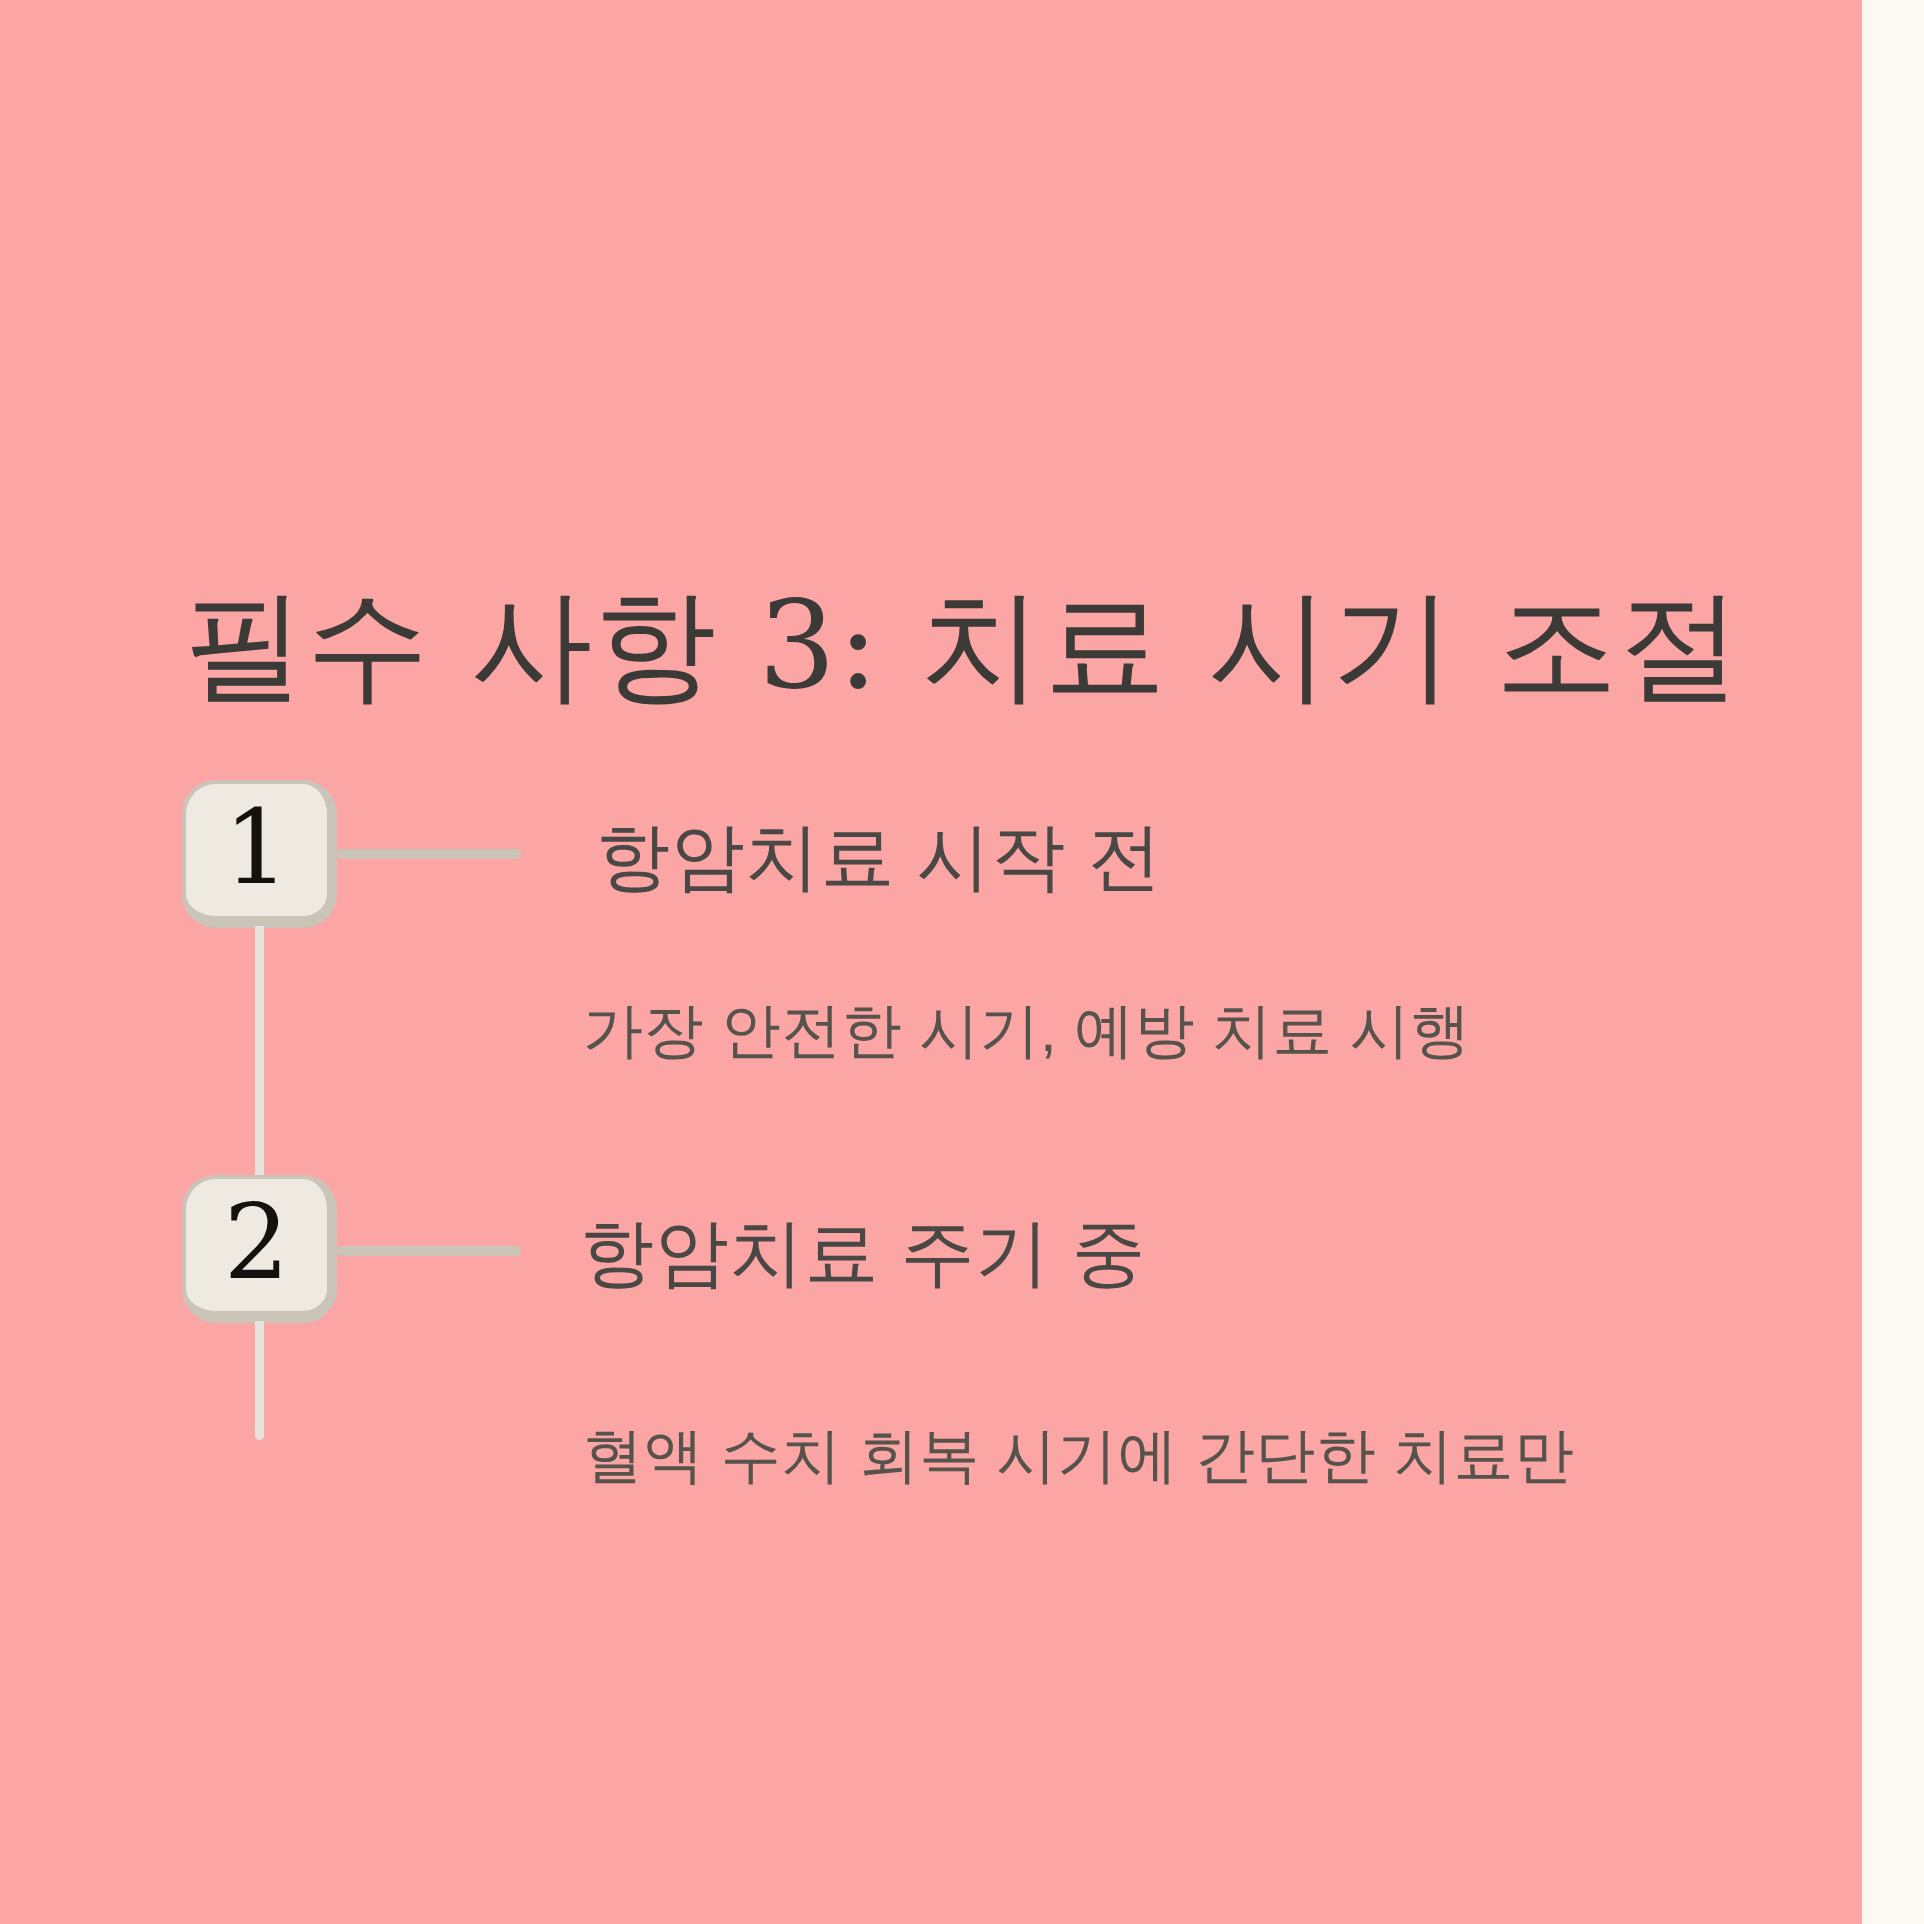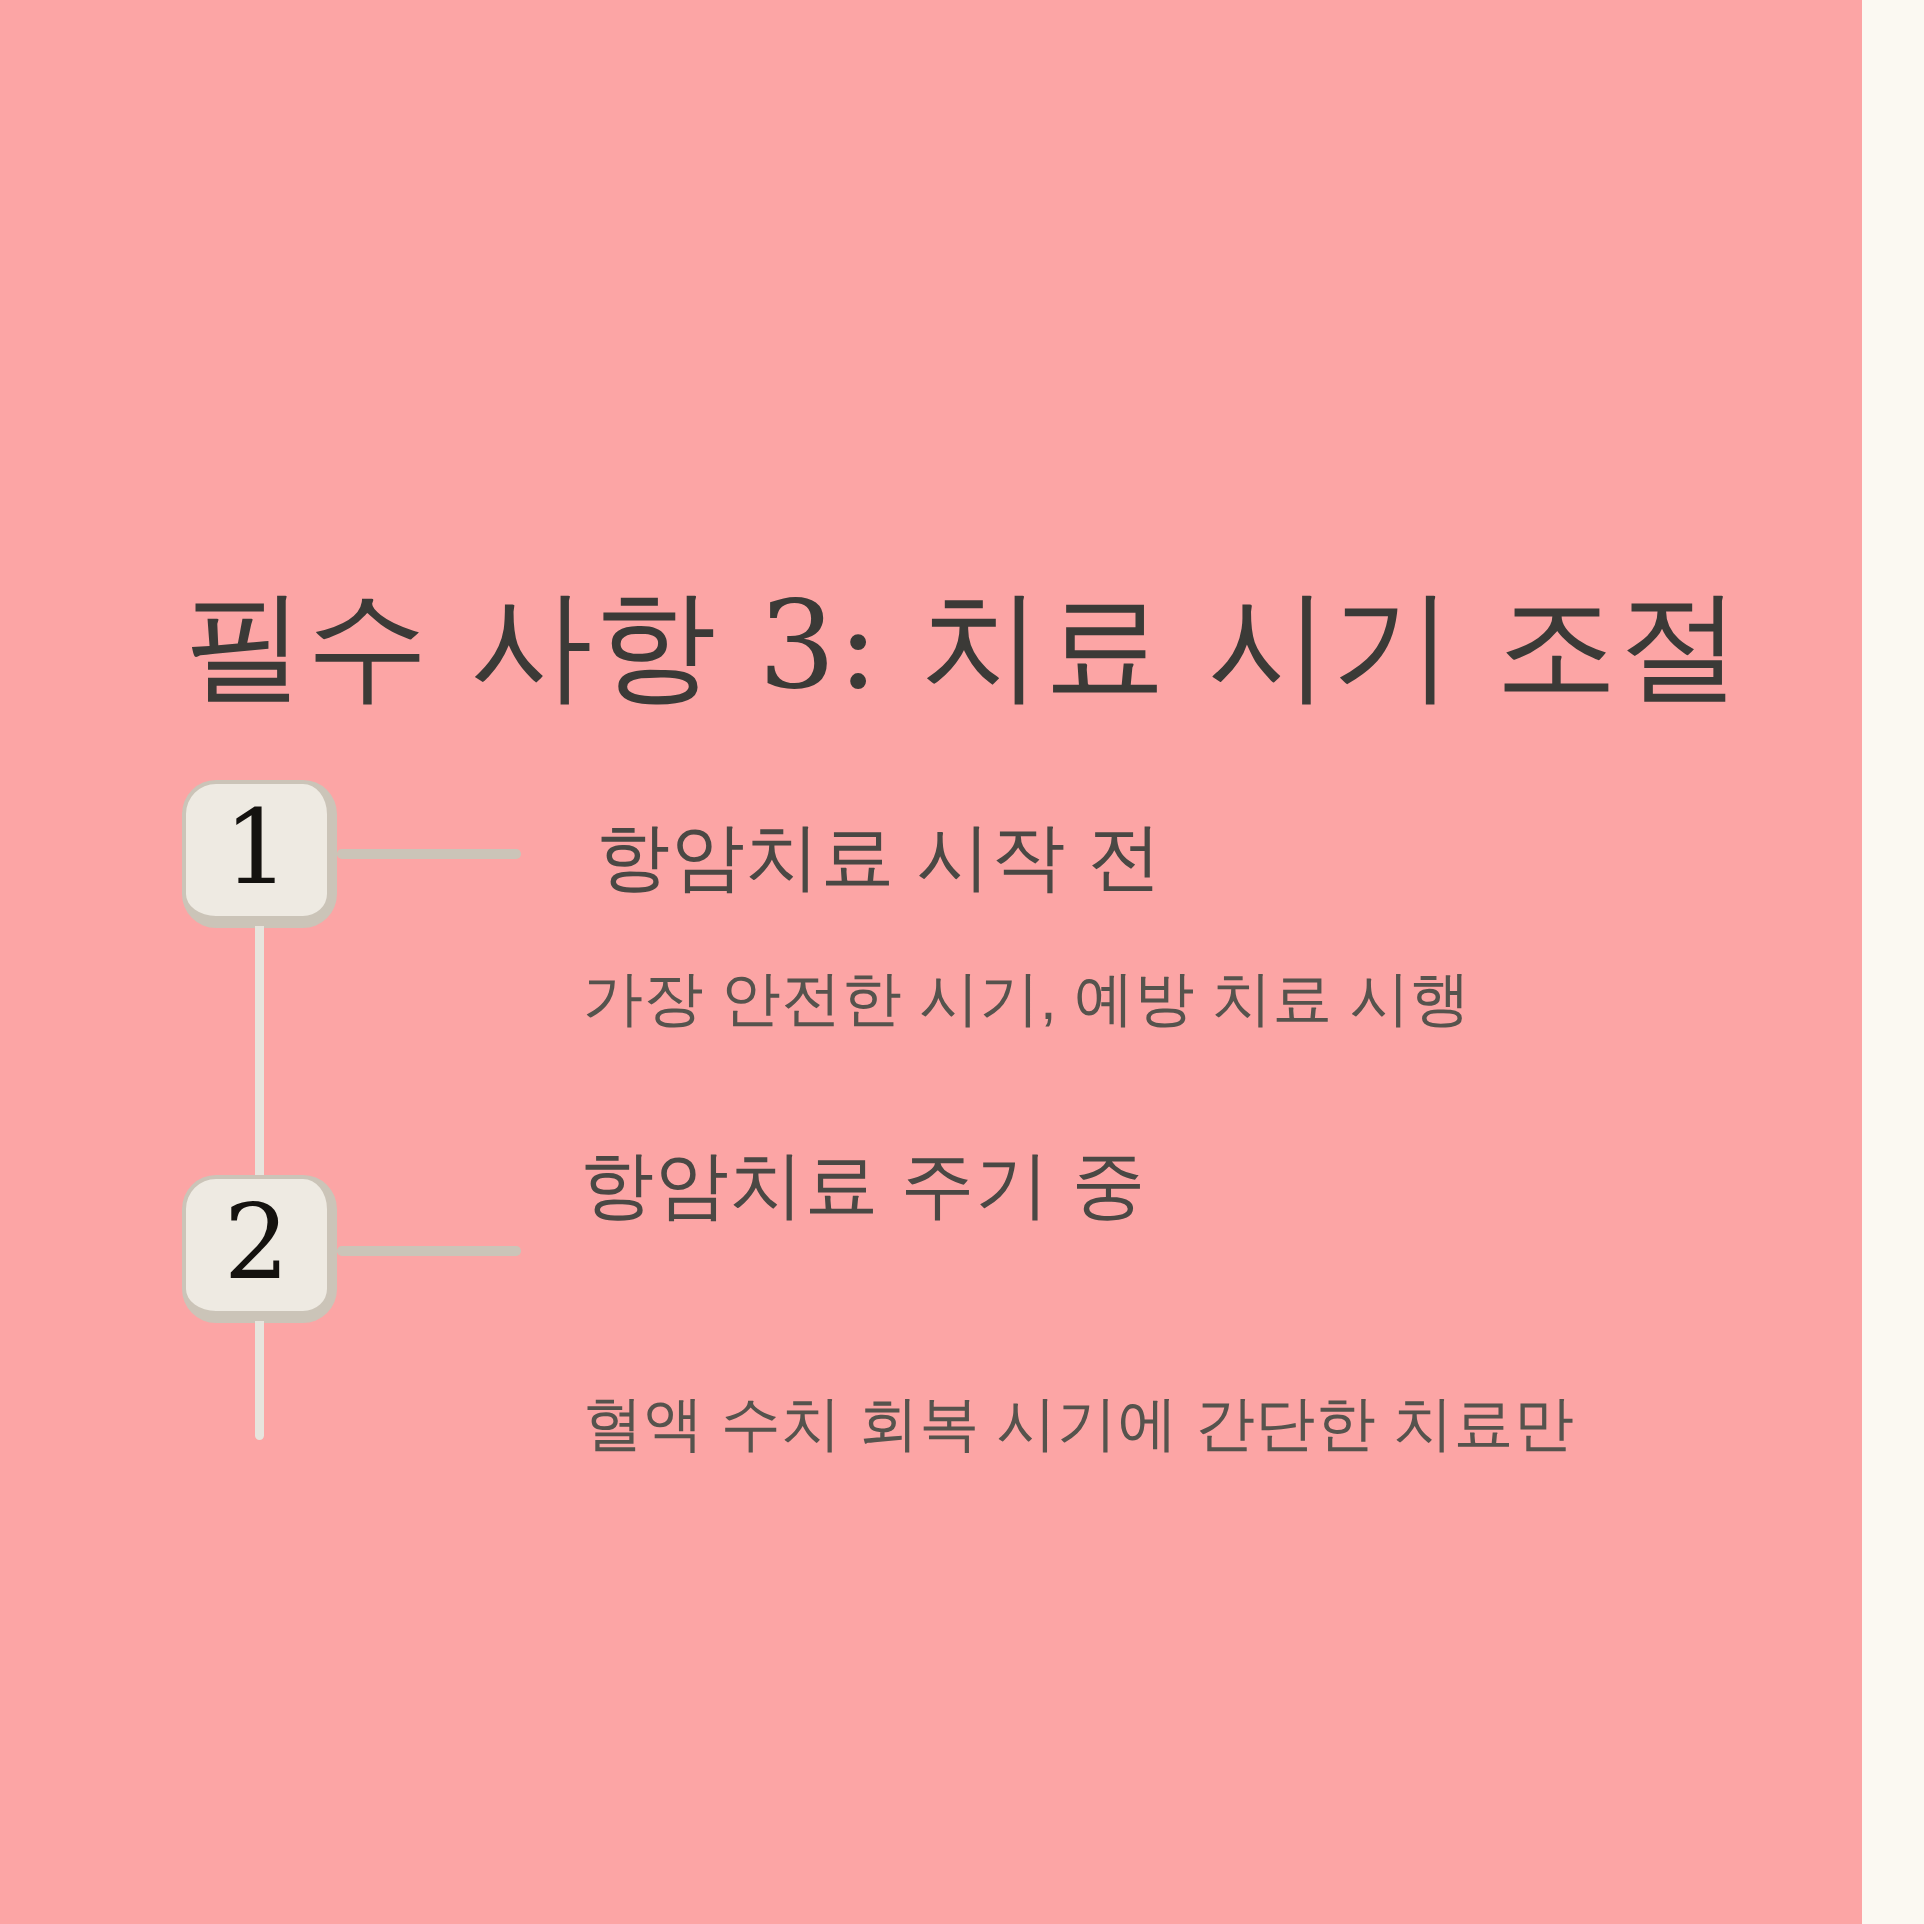--- a/index.html
+++ b/index.html
@@ -88,31 +88,32 @@
     position: absolute;
     left: 580px;
     font-size: 74px;
     font-weight: 500;
     line-height: 1.05;
     letter-spacing: 0.8px;
     color: #4a4844;
     white-space: nowrap;
   }
   .heading-1 { top: 818px; margin-left: 16px; }
-  .heading-2 { top: 1146px; }
+  .heading-2 { top: 1214px; }
 
   .item-description {
     position: absolute;
     left: 583px;
     font-size: 60px;
     font-weight: 400;
     line-height: 1.05;
     letter-spacing: 0.4px;
     color: #56534d;
     white-space: nowrap;
+    margin-top: 32px;
   }
   .description-1 { top: 967px; }
   .description-2 { top: 1392px; }
 </style>
 </head>
 <body>
 
 <div class="canvas">
 
   <h1 class="slide-title">필수 사항 3: 치료 시기 조절</h1>

